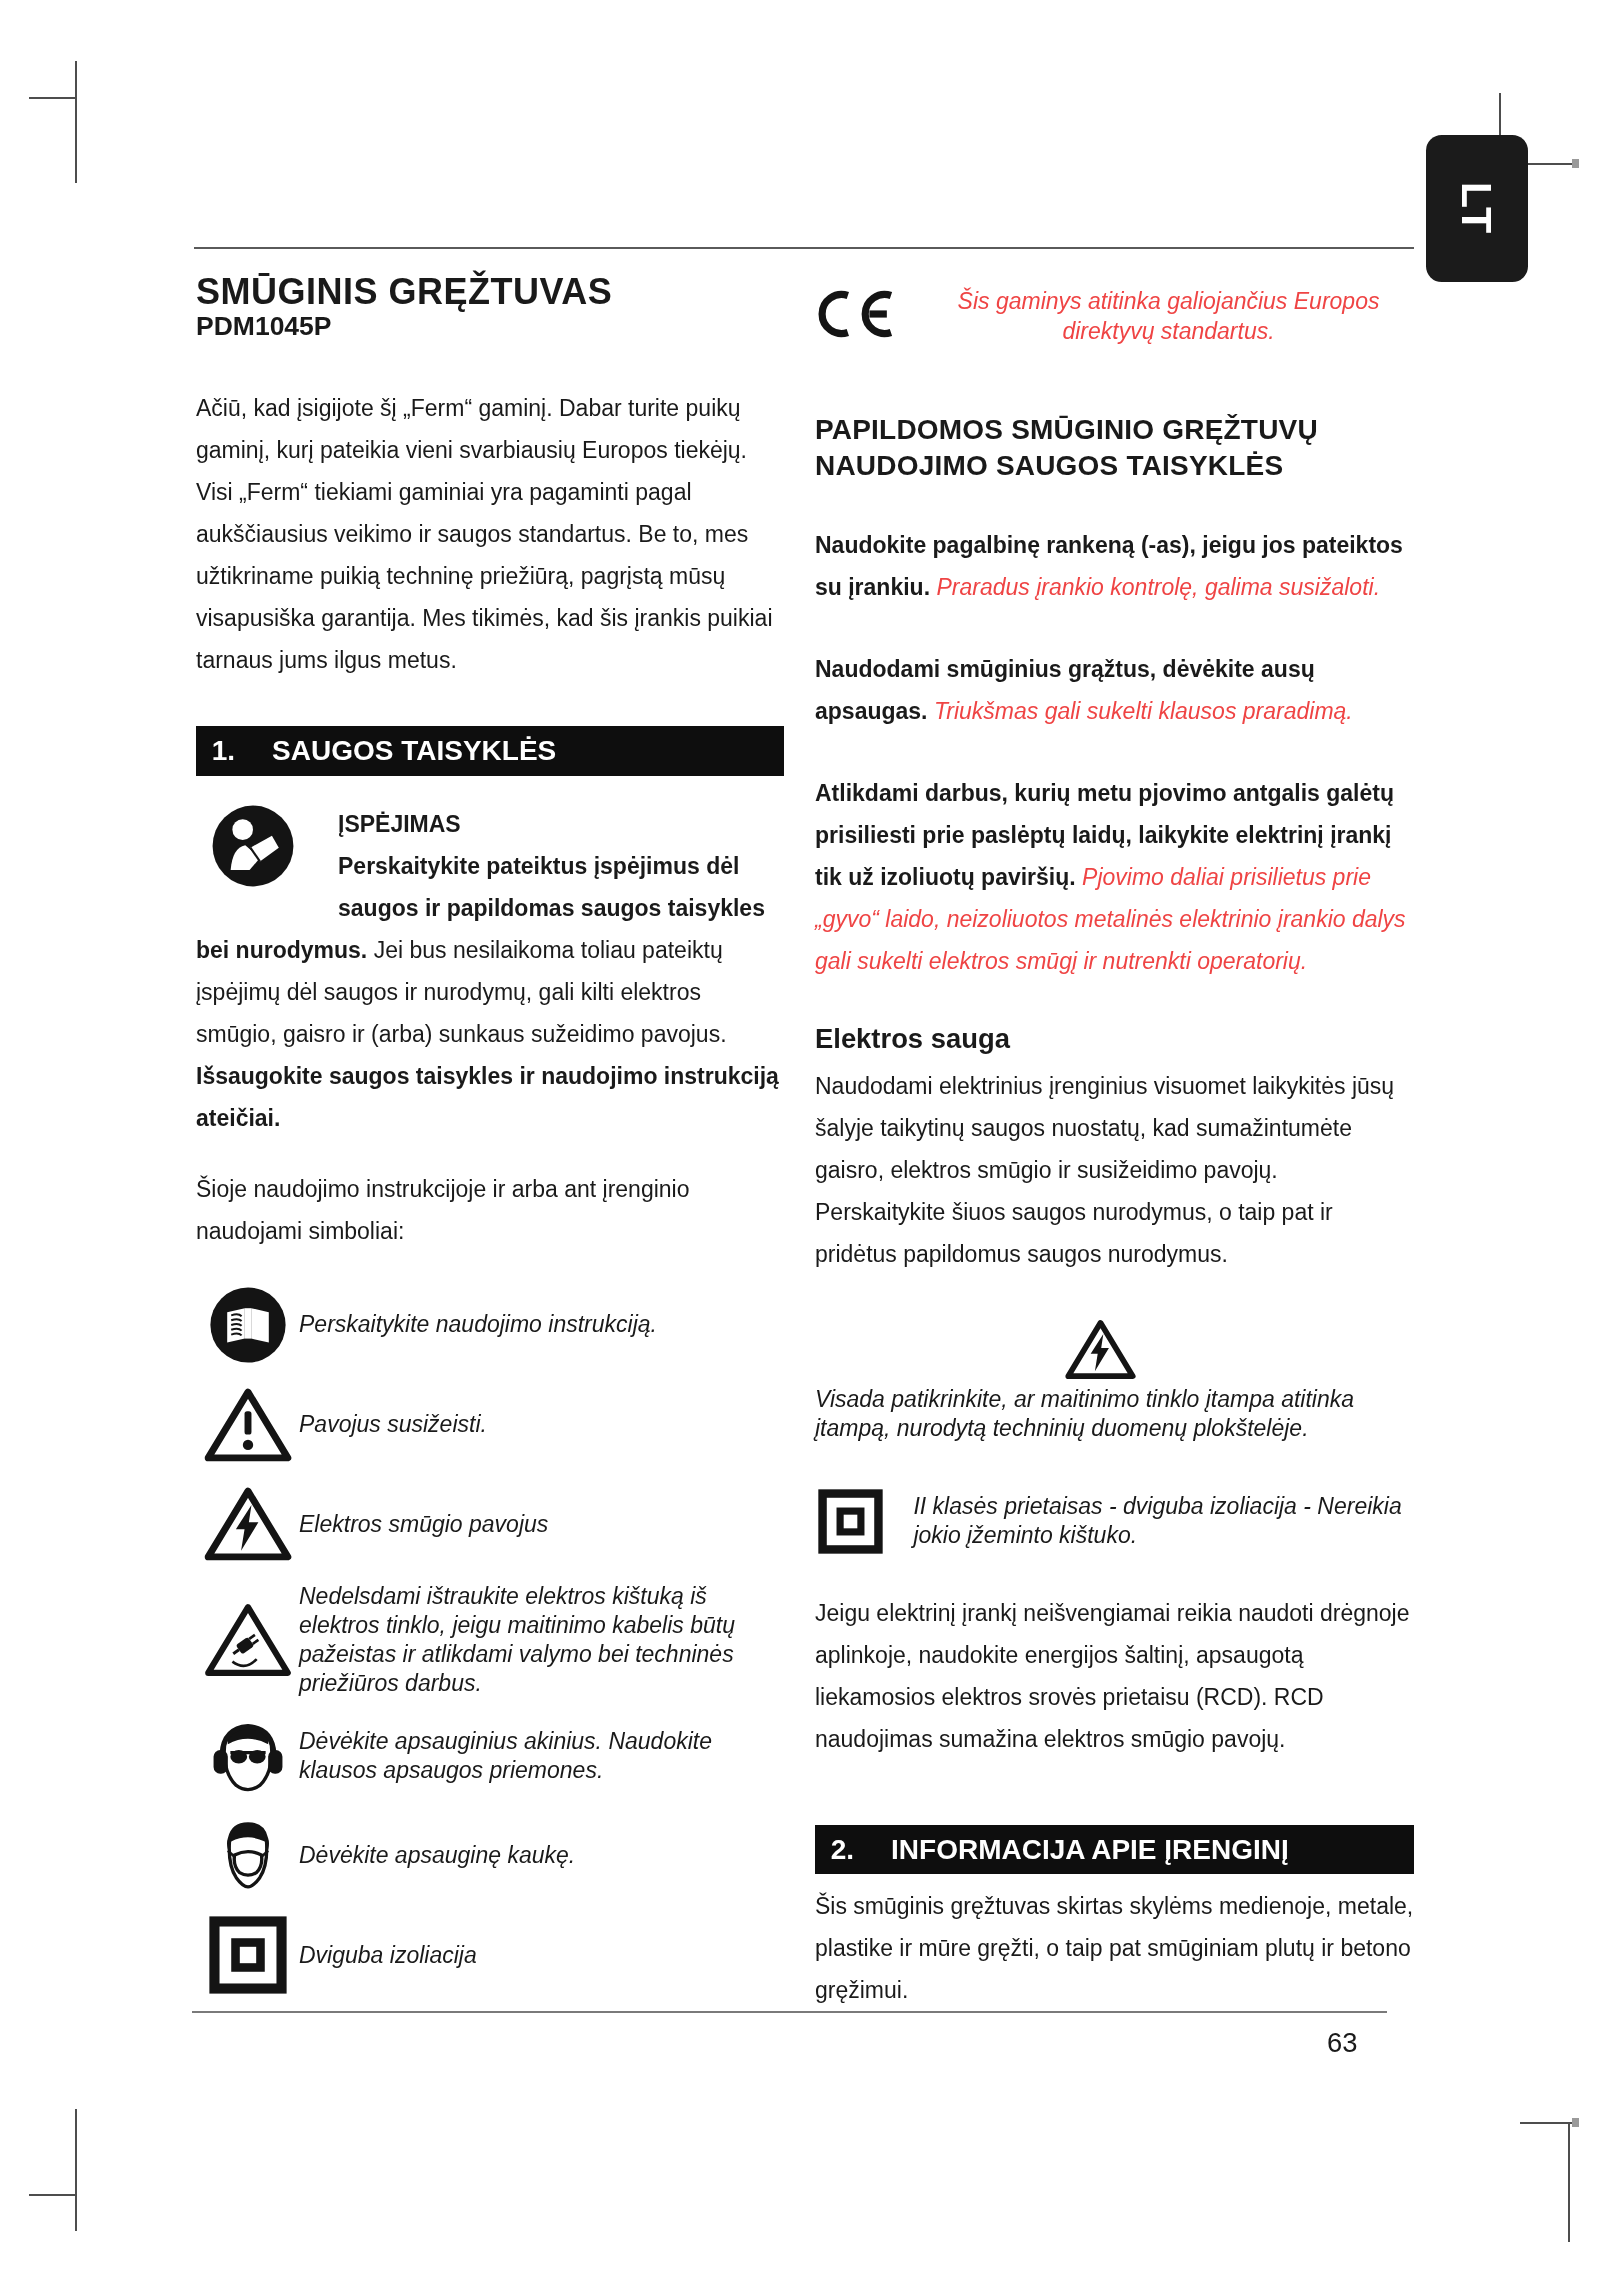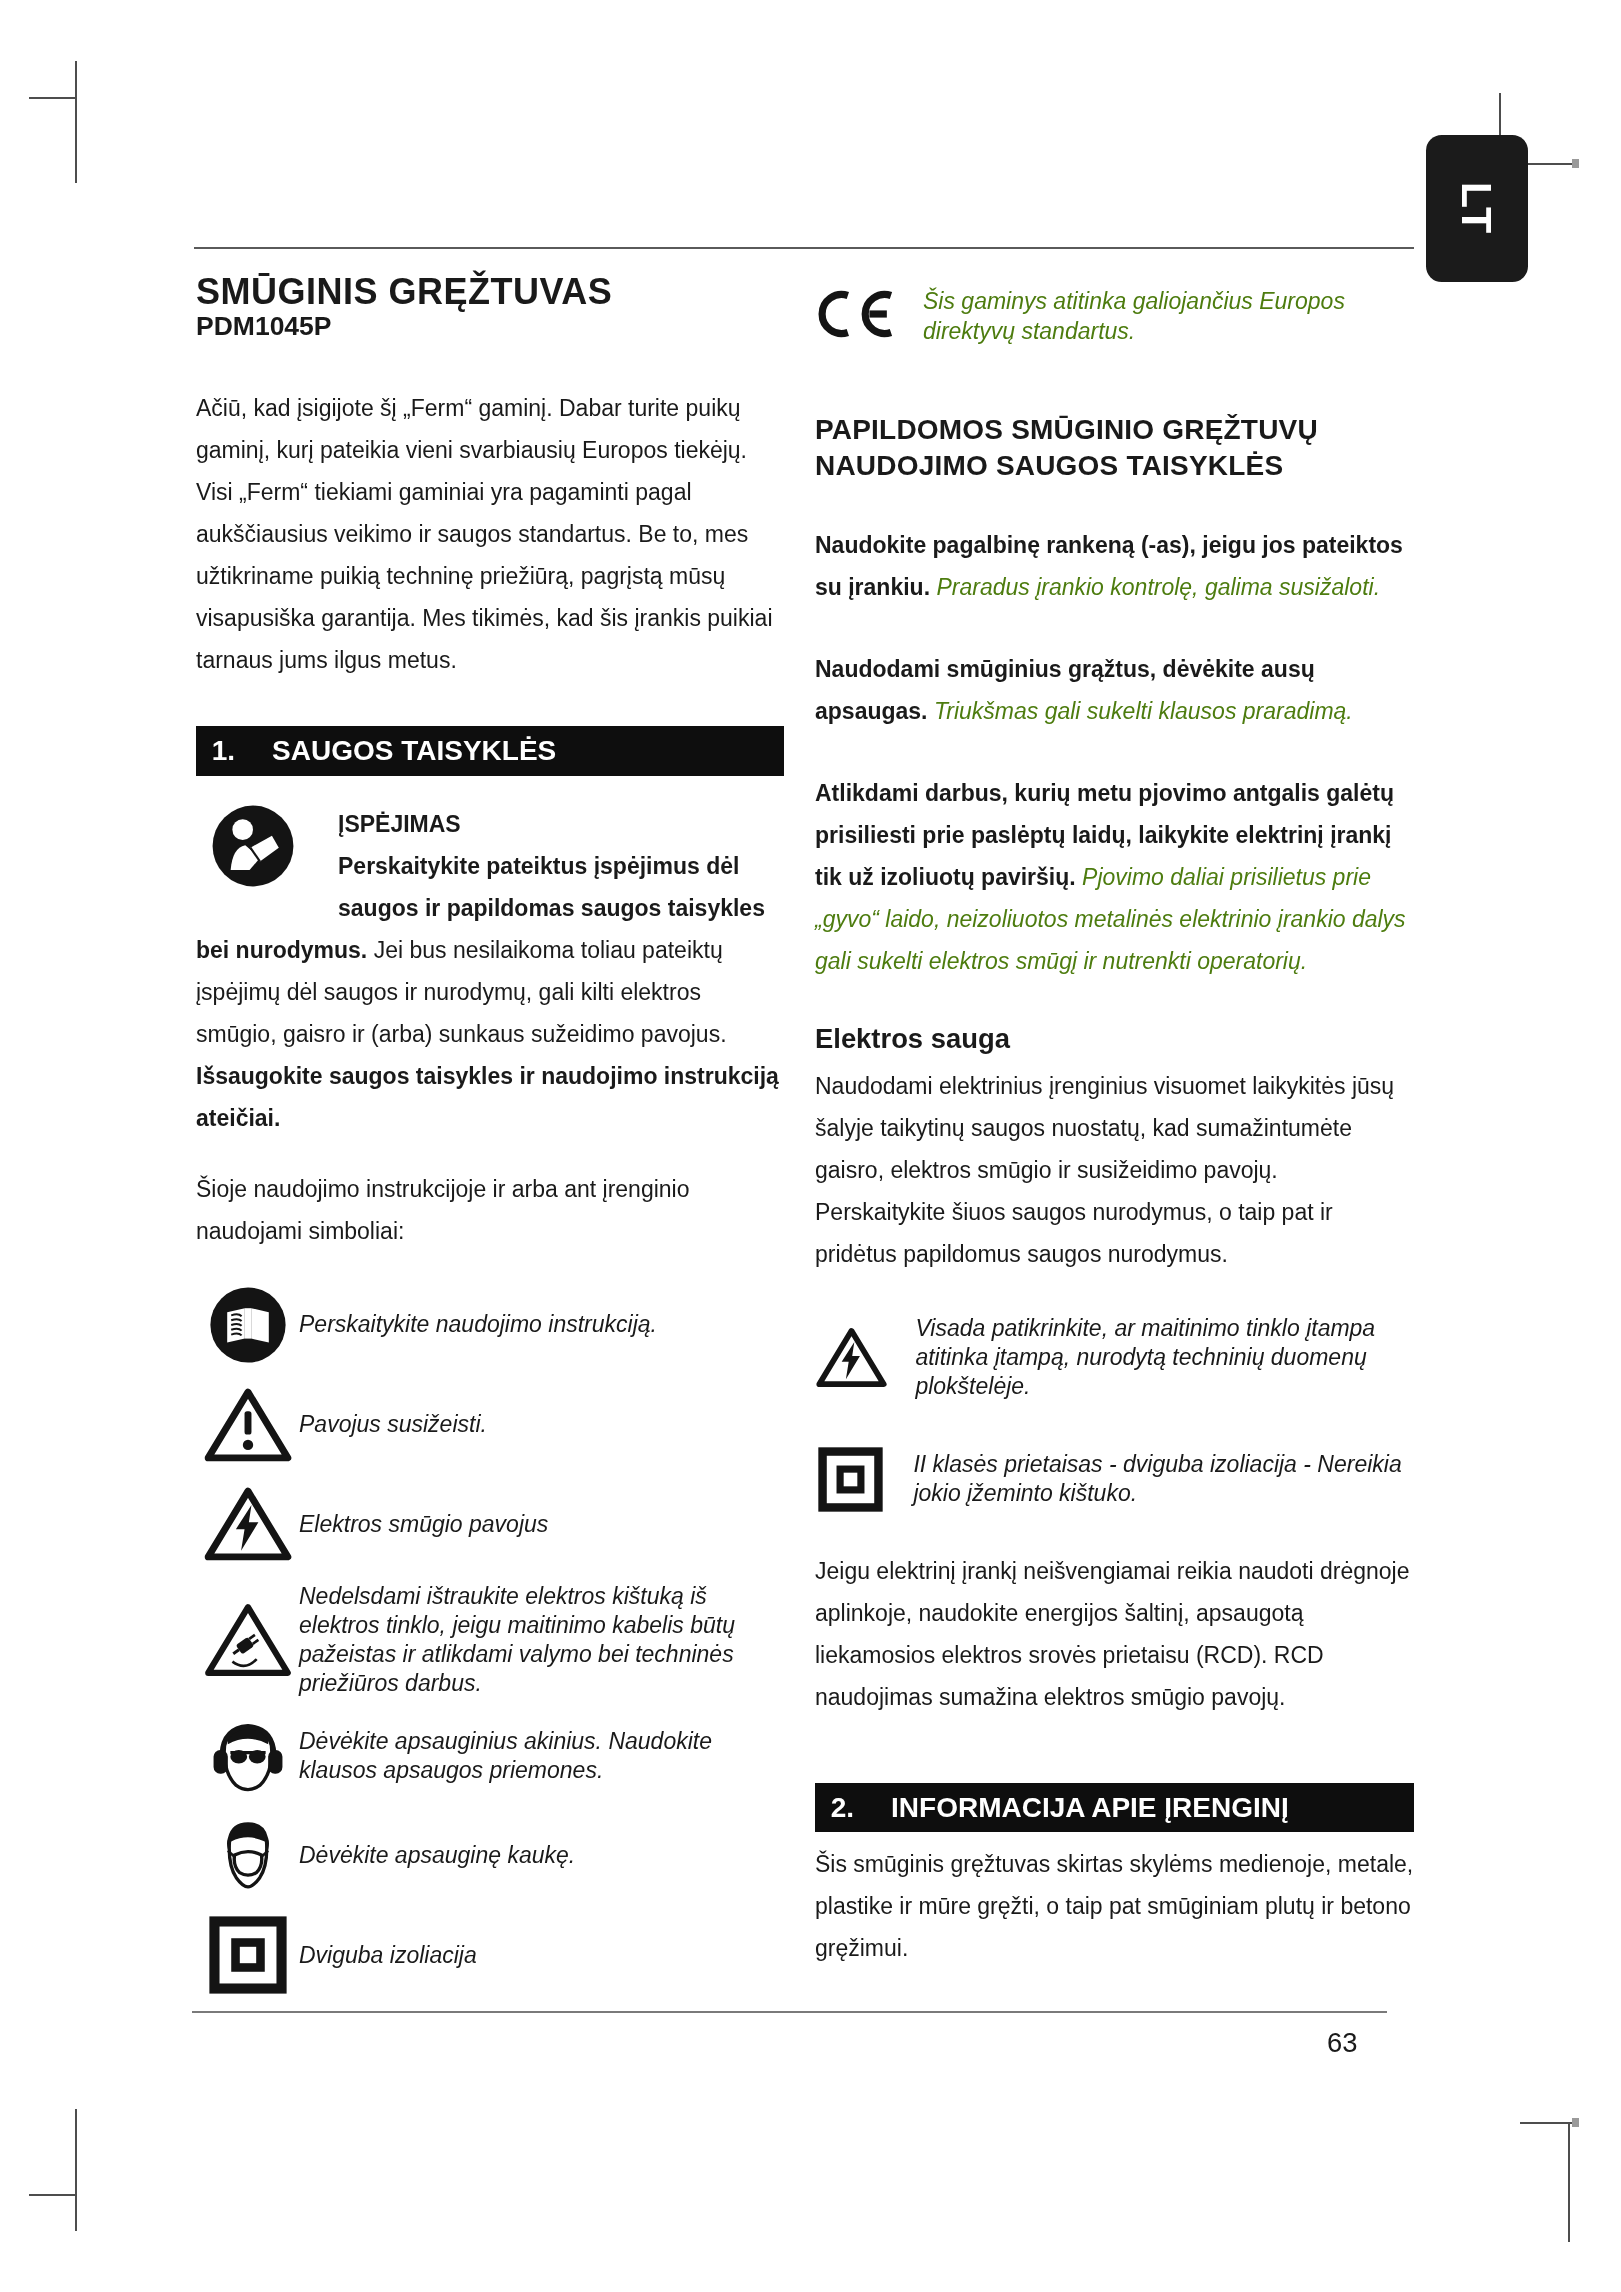--- a/index.html
+++ b/index.html
@@ -55,31 +55,31 @@
 
   .sym-intro{margin-top:29px;}
 
   .sym-list{margin-top:31px;}
   .sym-item{display:flex;align-items:center;min-height:84px;margin-bottom:15.7px;}
   .sym-item .icon-box{flex:0 0 103px;display:flex;justify-content:center;align-items:center;}
   .sym-item .sym-text{flex:1;font-style:italic;font-size:23px;line-height:29px;}
 
   .col-right .sym-item .icon-box{flex:0 0 71px;margin-right:27.4px;}
   .col-right .sym-item{min-height:86px;margin-bottom:0;}
-  .sym-gap{margin-top:39px;}
+  .sym-gap{margin-top:39px;flex-direction:column;}
   .sym-gap2{margin-top:35px;}
 
   .ce-row{display:flex;align-items:flex-start;margin-top:13.7px;min-height:65px;}
   .ce-mark{flex:0 0 108px;padding-top:3.9px;}
   .ce-text{flex:1;font-style:italic;font-size:23px;line-height:30px;}
 
   .rc-heading{margin:61px 0 0 0;font-size:28px;line-height:36px;font-weight:bold;letter-spacing:0.2px;}
   .rc-para{margin-top:40px;}
   .rc-para strong{font-weight:bold;}
-  .rc-para em, .ce-text{color:#4d7c0f;}
+  .rc-para em, .ce-text{color:#ef4444;text-align:center;}
   .h-elektros{margin:41px 0 0 0;font-size:27.4px;line-height:31px;font-weight:bold;}
   .elec-text{margin-top:11.8px;}
   .rcd-text{margin-top:27.4px;}
   .h-use{margin:37px 0 0 0;font-size:23px;line-height:30px;font-weight:bold;}
   .use-text{margin-top:11px;}
 
   .footer-logo{position:absolute;left:196px;top:2015px;}
   .page-num{position:absolute;left:1327px;top:2027px;font-size:27.4px;}
 
   svg .stroke{fill:none;stroke:#141414;}

